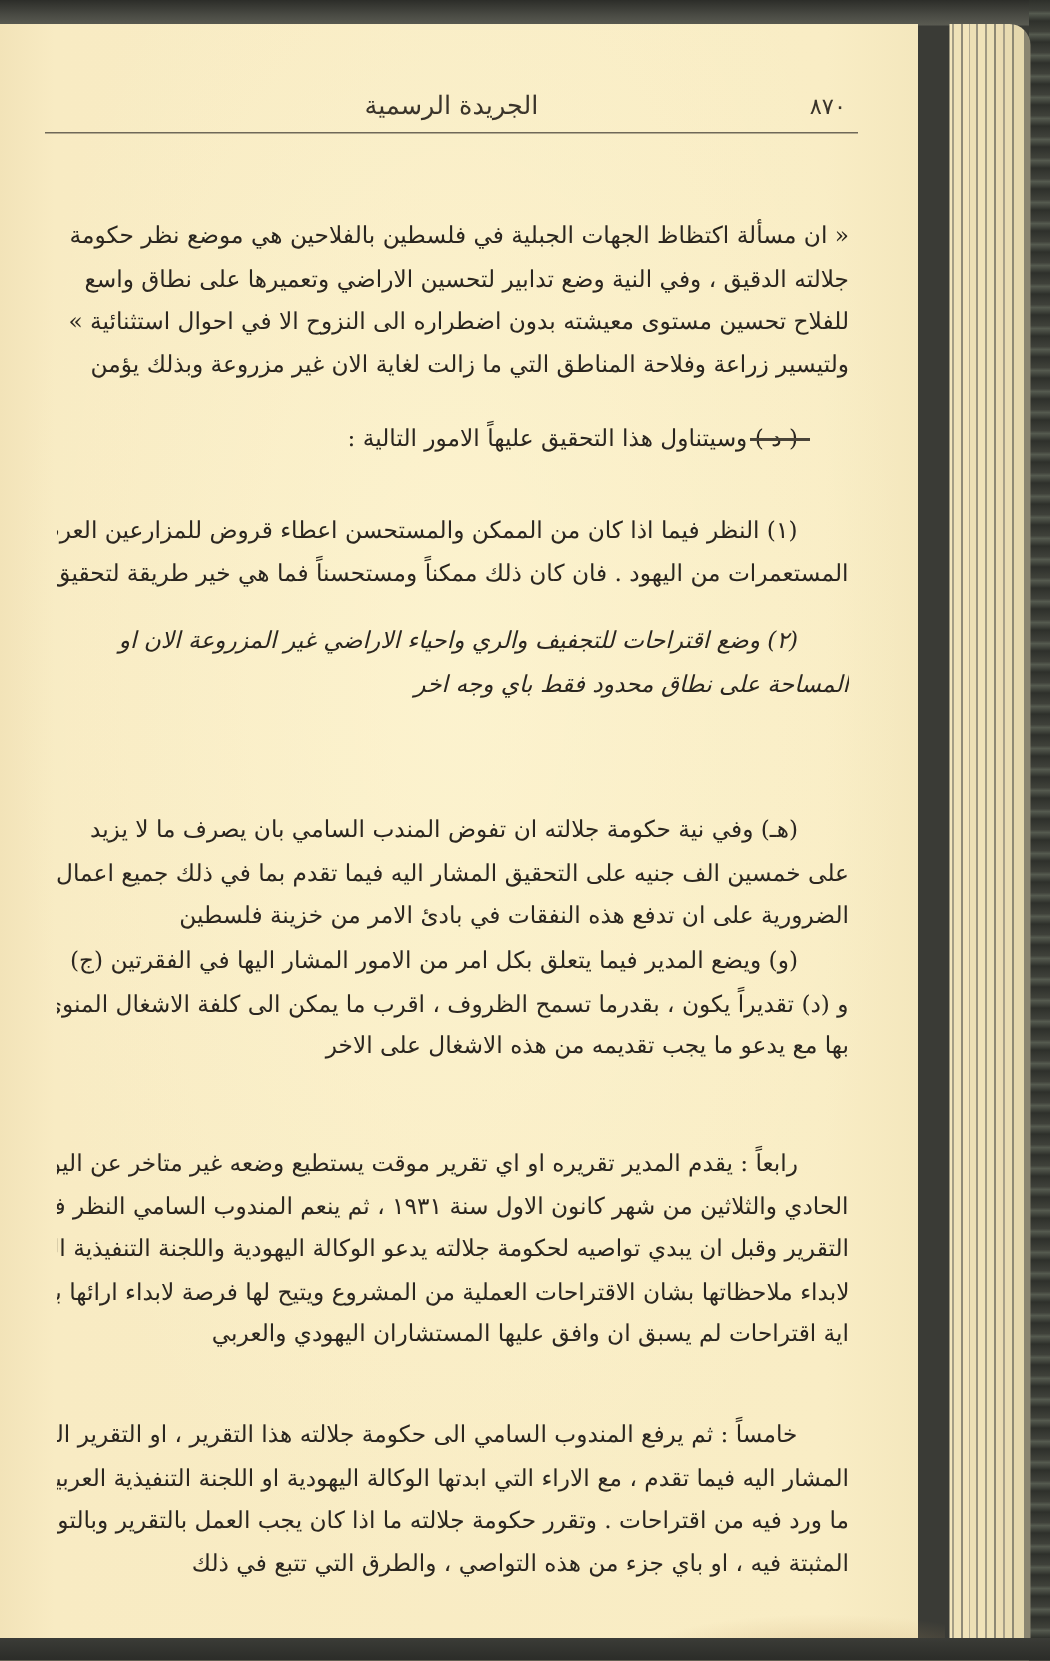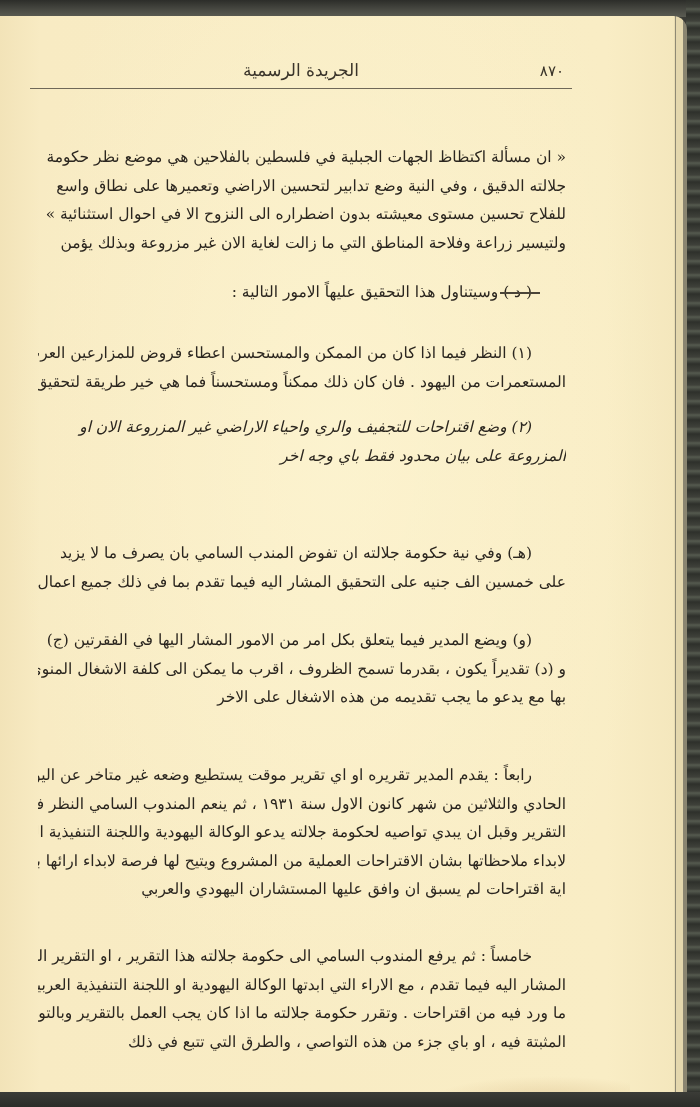--- a/index.html
+++ b/index.html
@@ -57,21 +57,21 @@
           #a8a088 36px, #a8a088 37px,
           #e8dbb1 37px, #e8dbb1 42px,
           #8e8974 42px, #8e8974 43px,
           #e4d7ad 43px, #e4d7ad 50px,
           #8a8571 50px, #8a8571 54px);
     }
     
     .page {
       position: absolute;
       left: 0; top: 16px;
-      width: 674px; height: 1076px;
+      width: 612px; height: 1076px;
       background: #f8ebc2;
       background-image:
         radial-gradient(ellipse at 50% 40%, rgba(255,248,215,0.55) 0%, rgba(255,248,215,0) 70%),
         linear-gradient(90deg, #f2e3b8 0%, #f8ebc3 6%, #f9edc5 90%, #f4e7bd 100%);
     }
     .stain {
       position: absolute;
       left: 430px; top: 1060px;
       width: 200px; height: 30px;
       background: radial-gradient(ellipse at 60% 80%, rgba(200,165,110,0.35) 0%, rgba(200,165,110,0) 70%);
@@ -169,26 +169,27 @@
 
   <div class="short-rule" style="top:276px;"></div>
 
   <div class="text-block" style="top:287px;">
     <span class="line indent">(١)   النظر فيما اذا كان من الممكن والمستحسن اعطاء قروض للمزارعين العرب ورجال</span>
     <span class="line">المستعمرات من اليهود . فان كان ذلك ممكناً ومستحسناً فما هي خير طريقة لتحقيق هذه الغاية</span>
   </div>
 
   <div class="text-block" style="top:361px;font-style:italic;">
     <span class="line indent">(٢)   وضع اقتراحات للتجفيف والري واحياء الاراضي غير المزروعة الان او</span>
-    <span class="line">المزروعة على بيان محدود فقط باي وجه اخر</span>
+    <span class="line">المساحة على نطاق محدود فقط باي وجه اخر</span>
   </div>
 
   <div class="text-block" style="top:487px;">
     <span class="line indent">(هـ)   وفي نية حكومة جلالته ان تفوض المندب السامي بان يصرف ما لا يزيد</span>
     <span class="line">على خمسين الف جنيه على التحقيق المشار اليه فيما تقدم بما في ذلك جميع اعمال المساحة والتجارب</span>
+    <span class="line">الضرورية على ان تدفع هذه النفقات في بادئ الامر من خزينة فلسطين</span>
   </div>
 
   <div class="text-block" style="top:574px;">
     <span class="line indent">(و)   ويضع المدير فيما يتعلق بكل امر من الامور المشار اليها في الفقرتين (ج)</span>
     <span class="line">و (د) تقديراً يكون ، بقدرما تسمح الظروف ، اقرب ما يمكن الى كلفة الاشغال المنوي القيام</span>
     <span class="line">بها مع يدعو ما يجب تقديمه من هذه الاشغال على الاخر</span>
   </div>
 
   <div class="text-block" style="top:709px;">
     <span class="line indent">رابعاً :   يقدم المدير تقريره  او اي تقرير موقت يستطيع وضعه غير متاخر عن اليوم</span>

